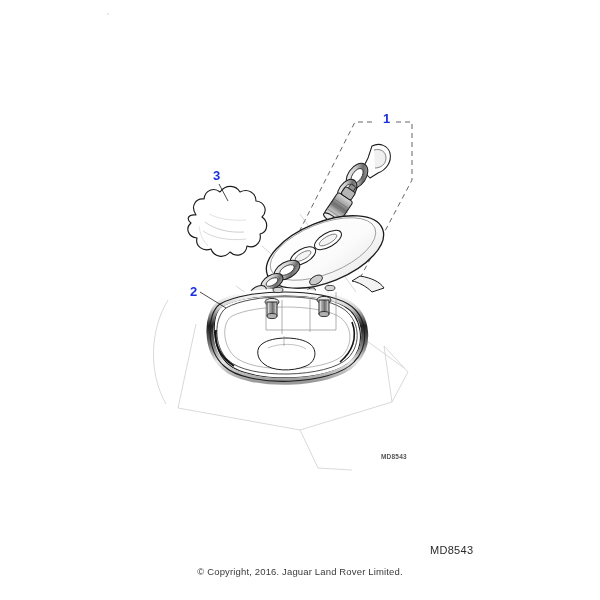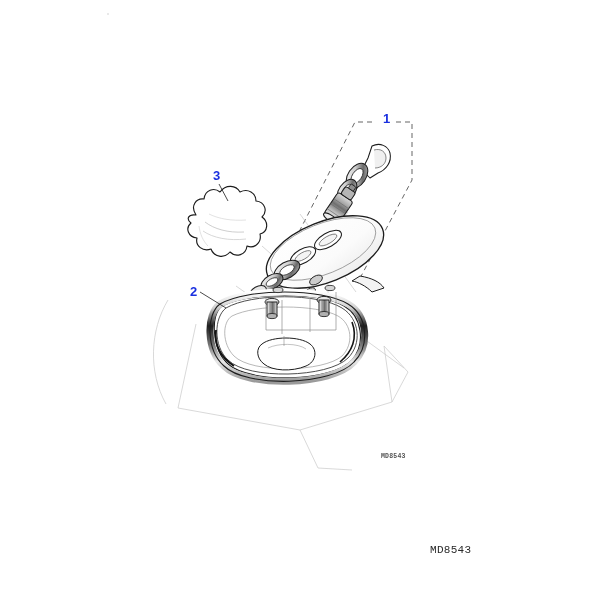--- a/index.html
+++ b/index.html
@@ -20,21 +20,21 @@
     letter-spacing:0px;
     line-height:1;
     user-select:none;
   }
   #callout-1{left:383px;top:112px;}
   #callout-2{left:190px;top:285px;}
   #callout-3{left:213px;top:169px;}
 
   .sheet-code{
     position:absolute;
-    font-family:Liberation Mono, monospace;
+    font-family:Liberation Sans, sans-serif;
     color:#2a2a2a;
   }
   #part-code-inline{left:381px;top:453px;font-size:6.5px;letter-spacing:.2px;font-weight:600;color:#555;}
   #part-code-main{left:430px;top:544px;font-size:11px;letter-spacing:.3px;}
   #copyright-line{
     position:absolute;left:0;top:566px;width:600px;text-align:center;
     font-family:"Liberation Sans","DejaVu Sans",sans-serif;
     font-size:9.5px;color:#3a3a3a;letter-spacing:.15px;
   }
   .speck{position:absolute;width:2px;height:2px;background:#e2e2e2;border-radius:50%;}
@@ -215,15 +215,16 @@
       <path d="M310 298 L 310 332"></path>
     </g>
   </svg>
 
   <div class="callout-label" id="callout-1">1</div>
   <div class="callout-label" id="callout-2">2</div>
   <div class="callout-label" id="callout-3">3</div>
 
   <div class="sheet-code" id="part-code-inline">MD8543</div>
   <div class="sheet-code" id="part-code-main">MD8543</div>
+  <div id="copyright-line">© Copyright, 2016. Jaguar Land Rover Limited.</div>
 
   <div class="speck" style="left:107px;top:13px;"></div>
 </div>
 
 </body></html>

